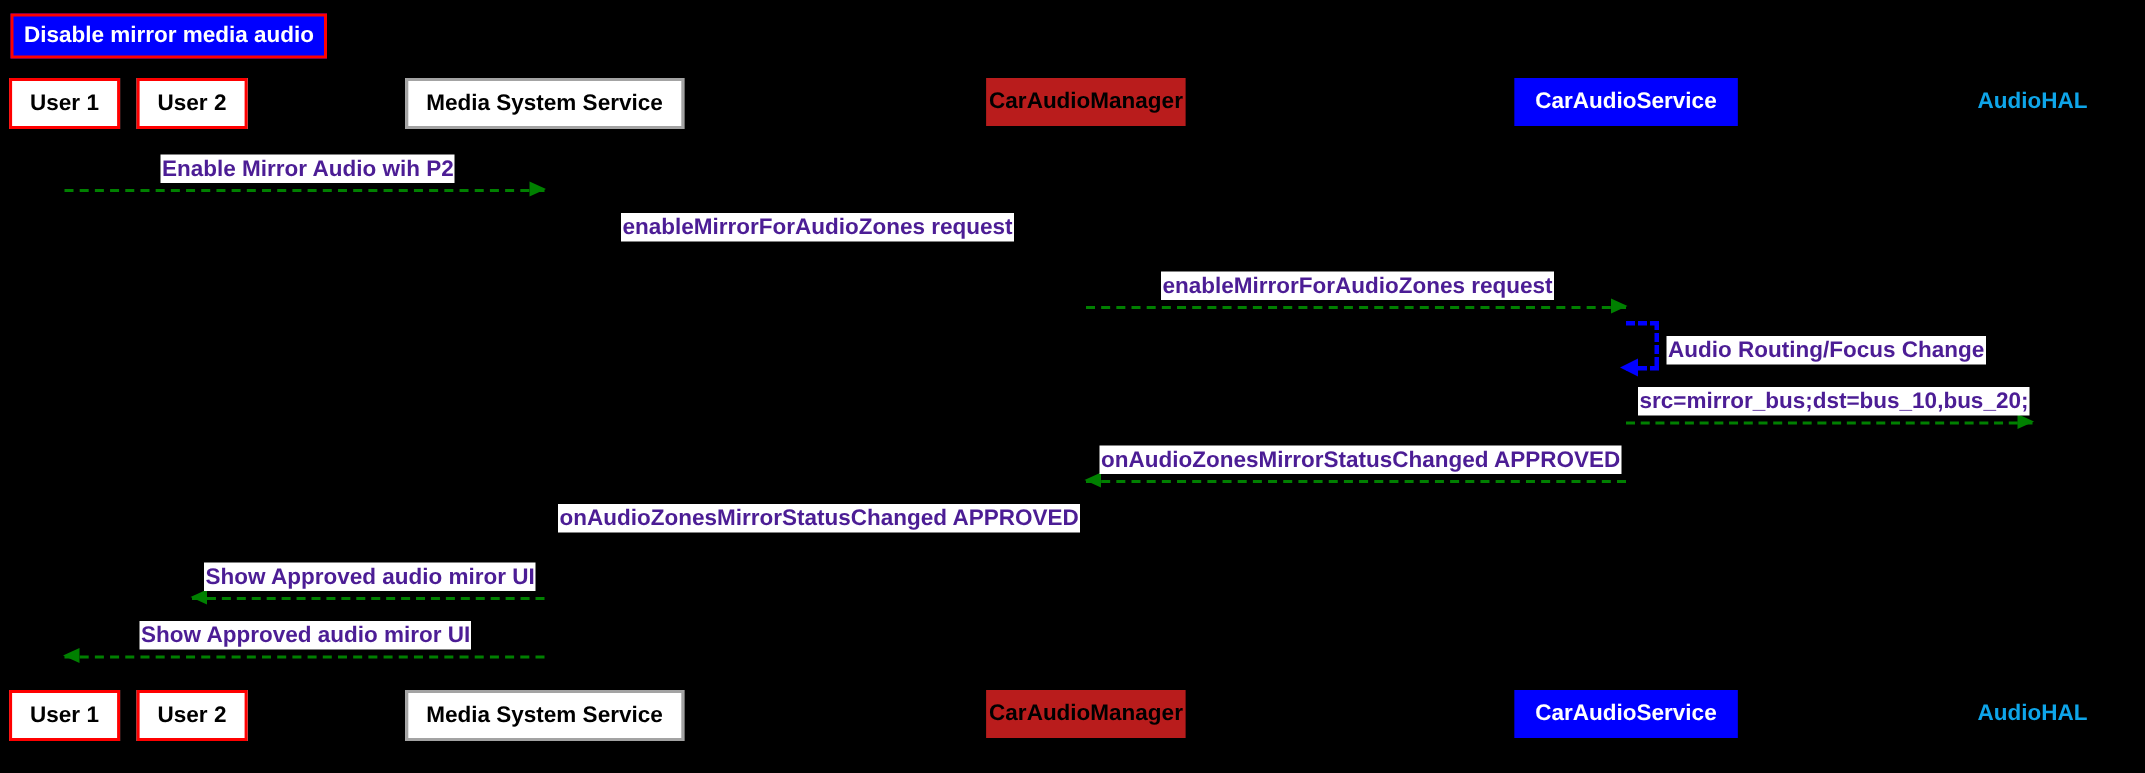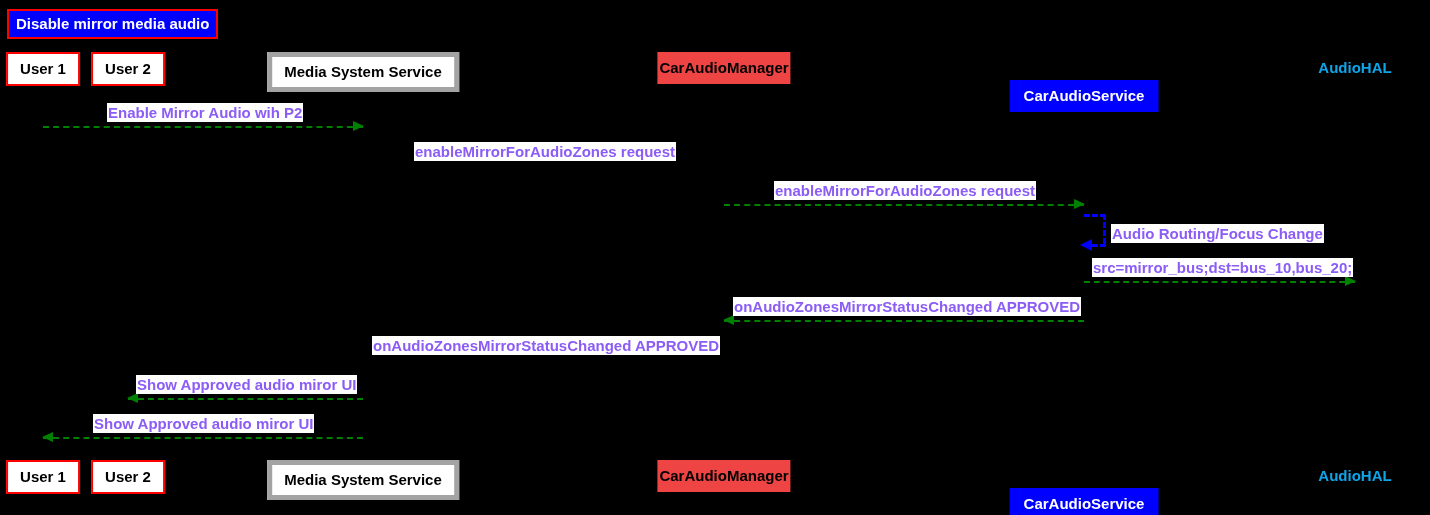--- a/index.html
+++ b/index.html
@@ -13,39 +13,39 @@
     background:#0000ff;border:2px solid #ff0000;
     color:#ffffff;font-size:15px;line-height:19px;
     padding:3px 7px 4px 7px;white-space:nowrap;}
 
   
   .participant{position:absolute;transform:translateX(-50%);
     white-space:nowrap;font-size:15px;line-height:19px;text-align:center;border-radius:17px;}
   .participant .pbox{display:block;padding:5px 12px 6px 12px;}
 
   .p-red   .pbox{background:#ffffff;color:#000000;border:2px solid #ff0000;}
-  .p-green .pbox{background:#ffffff;color:#000000;border:5px solid #a3a3a3;}
-  .p-plain .pbox{background:#ef4444;color:#000000;border:0;padding:6px 2px 7px 2px;}
-  .p-blue  .pbox{background:#0000ff;color:#ffffff;border:0;padding:6px 14px 7px 14px;margin-top:28px;}
+  .p-green .pbox{background:#ffffff;color:#000000;border:2px solid #a3a3a3;}
+  .p-plain .pbox{background:#b91c1c;color:#000000;border:0;padding:6px 2px 7px 2px;}
+  .p-blue  .pbox{background:#0000ff;color:#ffffff;border:0;padding:6px 14px 7px 14px;}
   .p-none  .pbox{background:transparent;color:#0ea5e9;border:0;padding:6px 2px 7px 2px;}
 
   
   .lifeline{position:absolute;width:1px;background:#000000;transform:translateX(-50%);}
 
   
   .msg{position:absolute;height:0;}
   .msg .line{position:absolute;left:0;right:0;top:0;height:0;
     border-top:2px dashed #008000;}
 
   .arrow{position:absolute;top:-5px;width:0;height:0;
     border-top:5px solid transparent;border-bottom:5px solid transparent;}
   .arrow.right{right:-1px;border-left:11px solid #008000;}
   .arrow.left{left:-1px;border-right:11px solid #008000;}
 
-  .msg-label{position:absolute;background:#ffffff;color:#8b5cf6;
+  .msg-label{position:absolute;background:#ffffff;color:#4c1d95;
     font-size:15px;line-height:19px;padding:0 1px;white-space:nowrap;}
 
   
   .selfloop{position:absolute;}
   .selfloop .top{position:absolute;left:0;top:0;height:0;
     border-top:3px dashed #0000ff;}
   .selfloop .side{position:absolute;top:0;width:0;
     border-left:3px dashed #0000ff;}
   .selfloop .bot{position:absolute;left:0;height:0;
     border-top:3px dashed #0000ff;}

